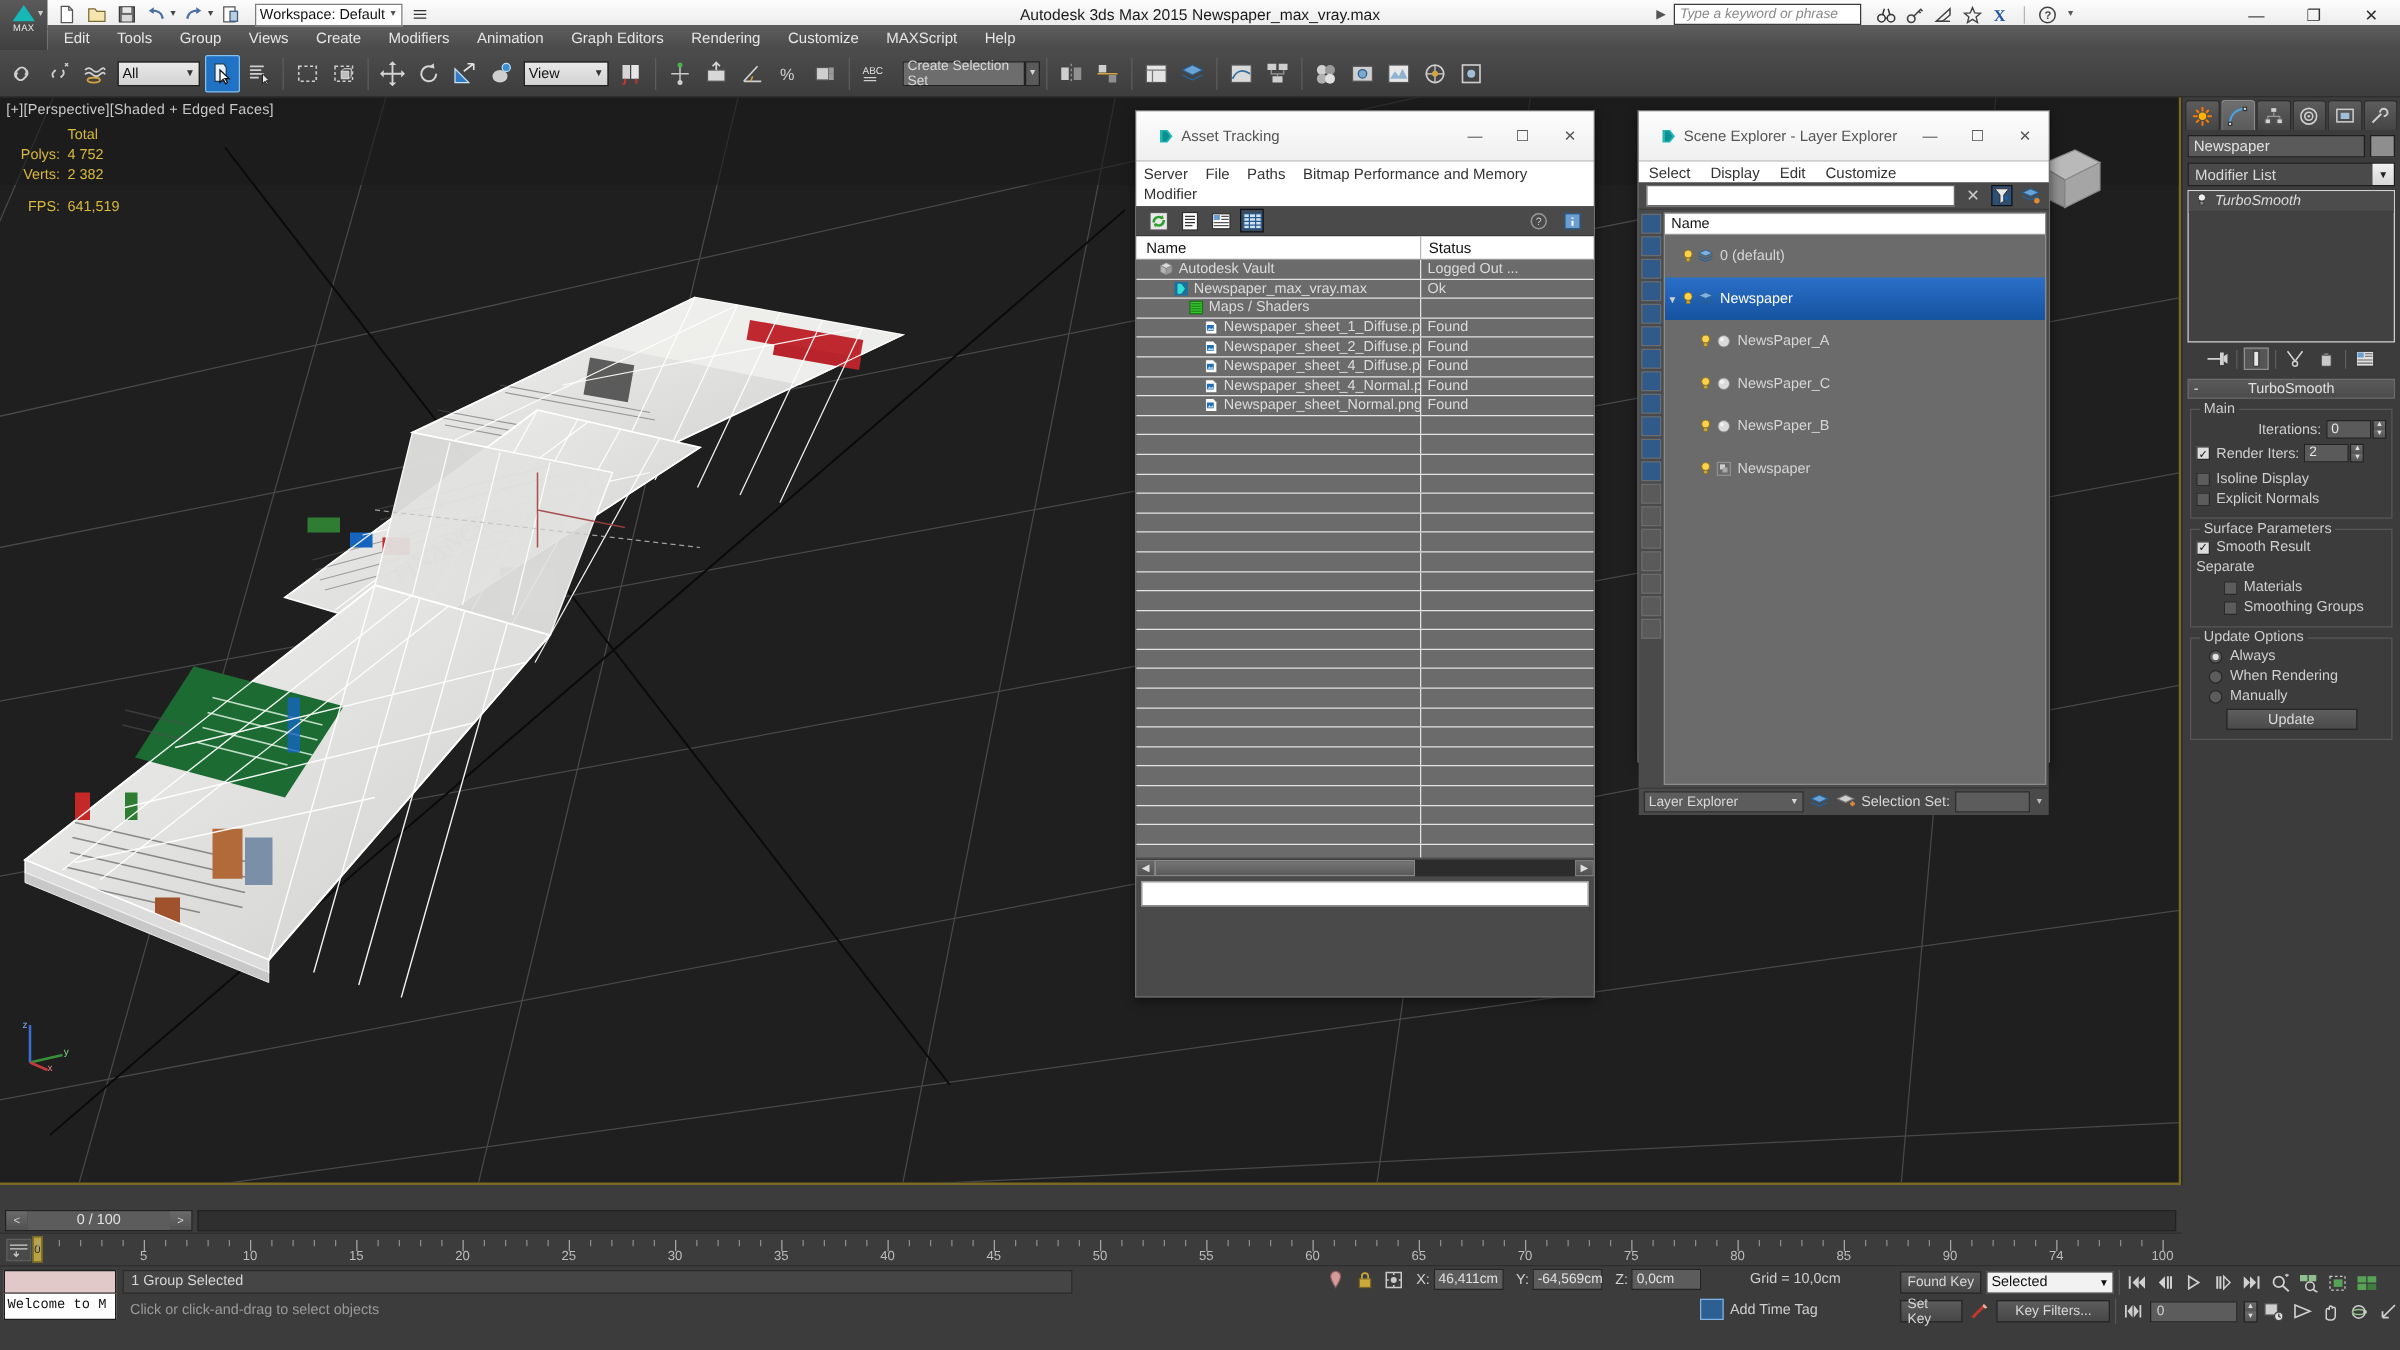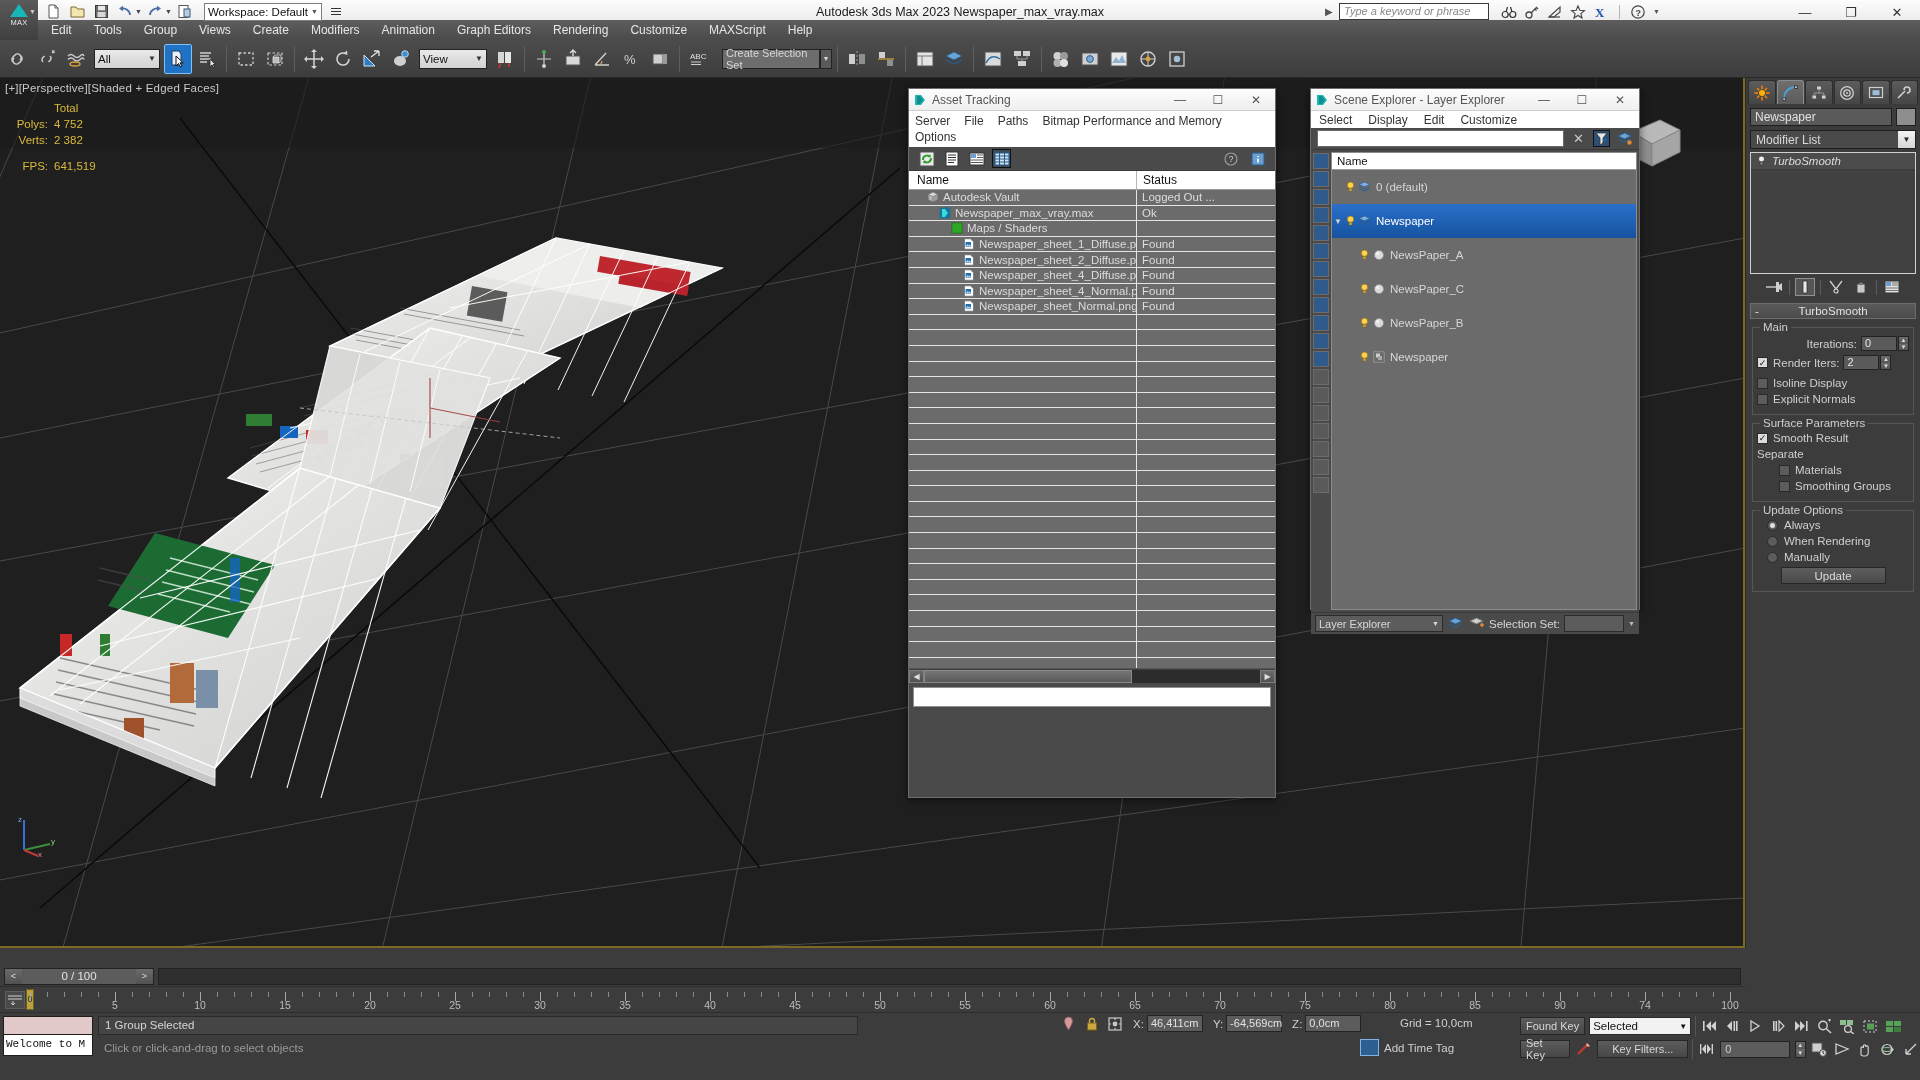--- a/index.html
+++ b/index.html
@@ -153,22 +153,22 @@
 
   
   .tripod { position: absolute; left: 16px; bottom: 88px; width: 44px; height: 44px; }
 
   
   .win {
     position: absolute; background: #4a4a4a;
     border: 1px solid #6d6d6d; box-shadow: 0 2px 8px rgba(0,0,0,.55);
   }
   .win-title {
-    height: 22px; background: linear-gradient(#fdfdfd,#efefef);
-    display: flex; align-items: center; padding-left: 4px;
+    height: 40px; background: linear-gradient(#fdfdfd,#efefef);
+    display: flex; align-items: center; padding-left: 17px;
     color: #555; font-size: 12px; border-bottom: 1px solid #cfcfcf;
   }
   .win-title .wt-ic { width: 14px; height: 14px; margin-right: 5px; }
   .win-title .ctrls { margin-left: auto; display: flex; }
   .win-title .ctrls span {
     width: 38px; height: 22px; display: flex; align-items: center; justify-content: center;
     color: #555; font-size: 12px;
   }
   .win-menu {
     background: #fff; color: #333; font-size: 12px;
@@ -407,21 +407,21 @@
     color: #cfcfcf; font-size: 11px; padding-left: 4px; line-height: 15px; }
 
   .vsep2 { width: 1px; height: 20px; background: #555; }
 </style>
 </head>
 <body>
 
 <div id="app">
 
   <div class="titlebar">
-    <div class="title-text">Autodesk 3ds Max  2023    Newspaper_max_vray.max</div>
+    <div class="title-text">Autodesk 3ds Max  2015    Newspaper_max_vray.max</div>
 
     <div class="tb-search-wrap">
       <span class="tb-arrow">▶</span>
       <div class="tb-search">Type a keyword or phrase</div>
       <div class="tb-icons">
         <span class="tb-ic">
           <svg width="16" height="16" viewBox="0 0 16 16">
               <circle cx="4.2" cy="10.5" r="3" fill="none" stroke="#333" stroke-width="1.2"></circle>
               <circle cx="11.8" cy="10.5" r="3" fill="none" stroke="#333" stroke-width="1.2"></circle>
               <path d="M5 8 L6.5 3 M11 8 L9.5 3" stroke="#333" stroke-width="1.2" fill="none"></path>
@@ -970,21 +970,21 @@
     </div>
 
     <div class="win-menu">
       <div class="row">
         <span>Server</span>
         <span>File</span>
         <span>Paths</span>
         <span>Bitmap Performance and Memory</span>
       </div>
       <div class="row">
-        <span>Options</span>
+        <span>Modifier</span>
       </div>
     </div>
 
     <div class="at-toolbar">
       <span class="at-tb-ic">
         <svg width="16" height="16" viewBox="0 0 16 16">
             <rect x="1" y="1" width="14" height="14" fill="#e9e9e9" stroke="#555"></rect>
             <path d="M4 9 a4 4 0 0 1 7-3" fill="none" stroke="#2fa02f" stroke-width="2"></path>
             <path d="M12 7 a4 4 0 0 1-7 3" fill="none" stroke="#2fa02f" stroke-width="2"></path>
             <path d="M11 3 l1 3 h-3 Z" fill="#2fa02f"></path>

